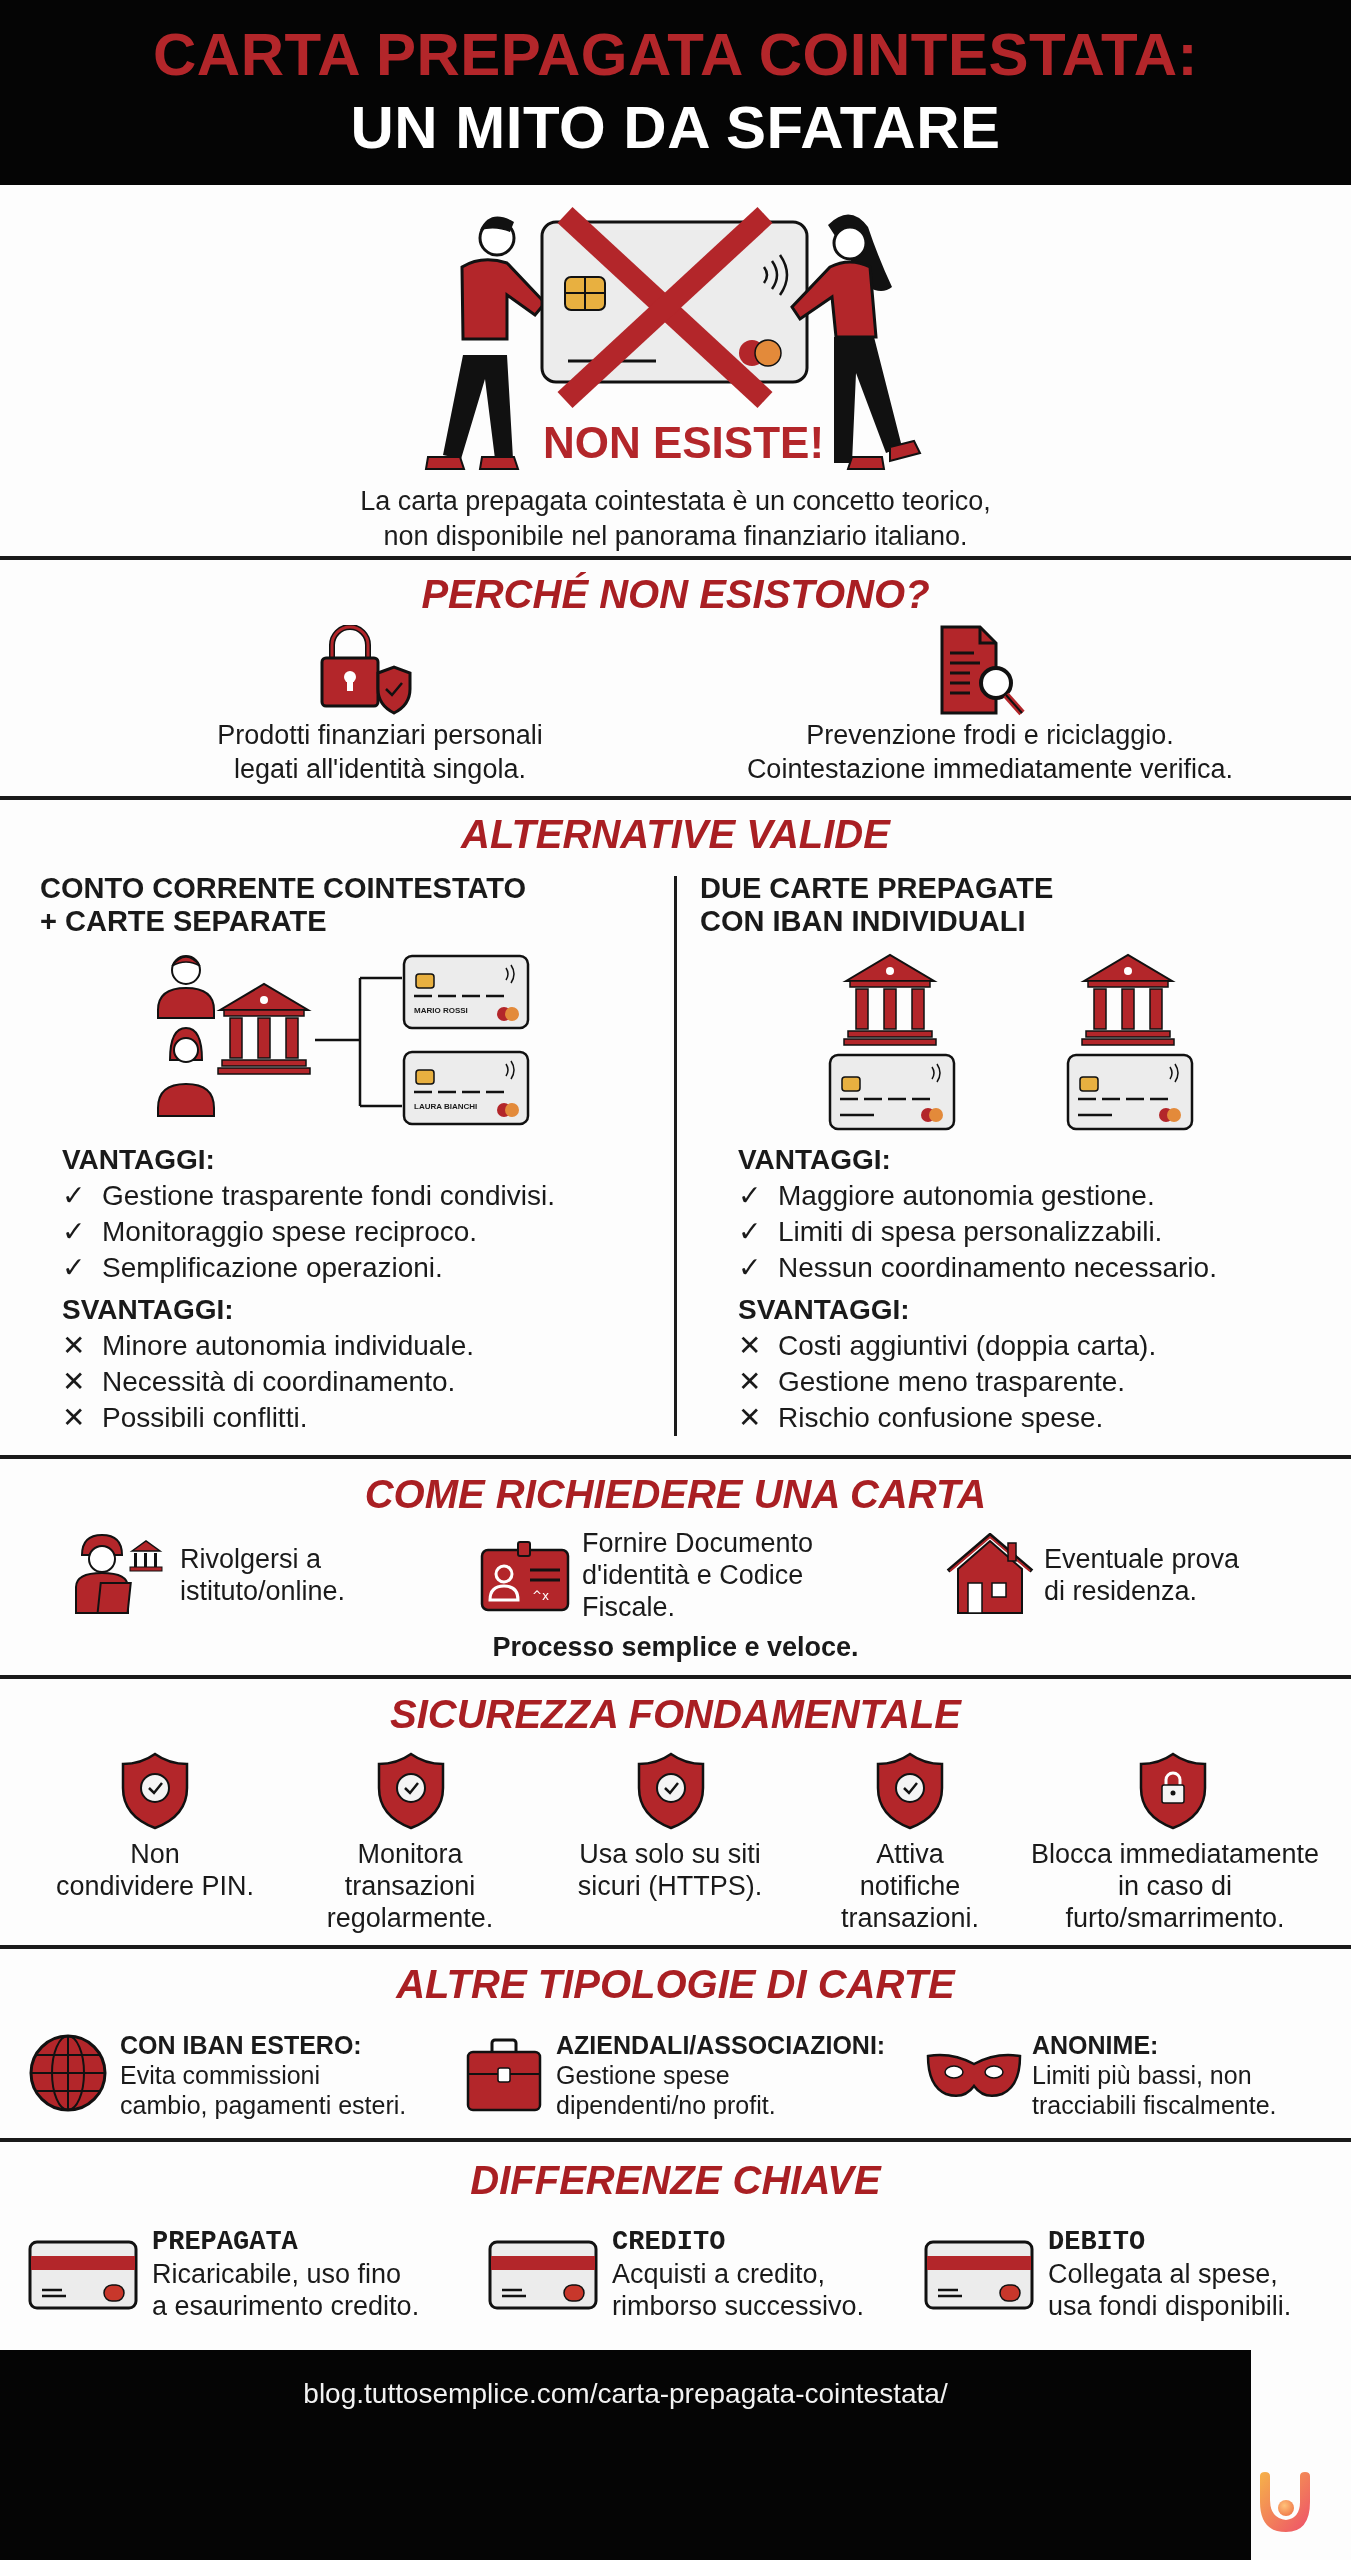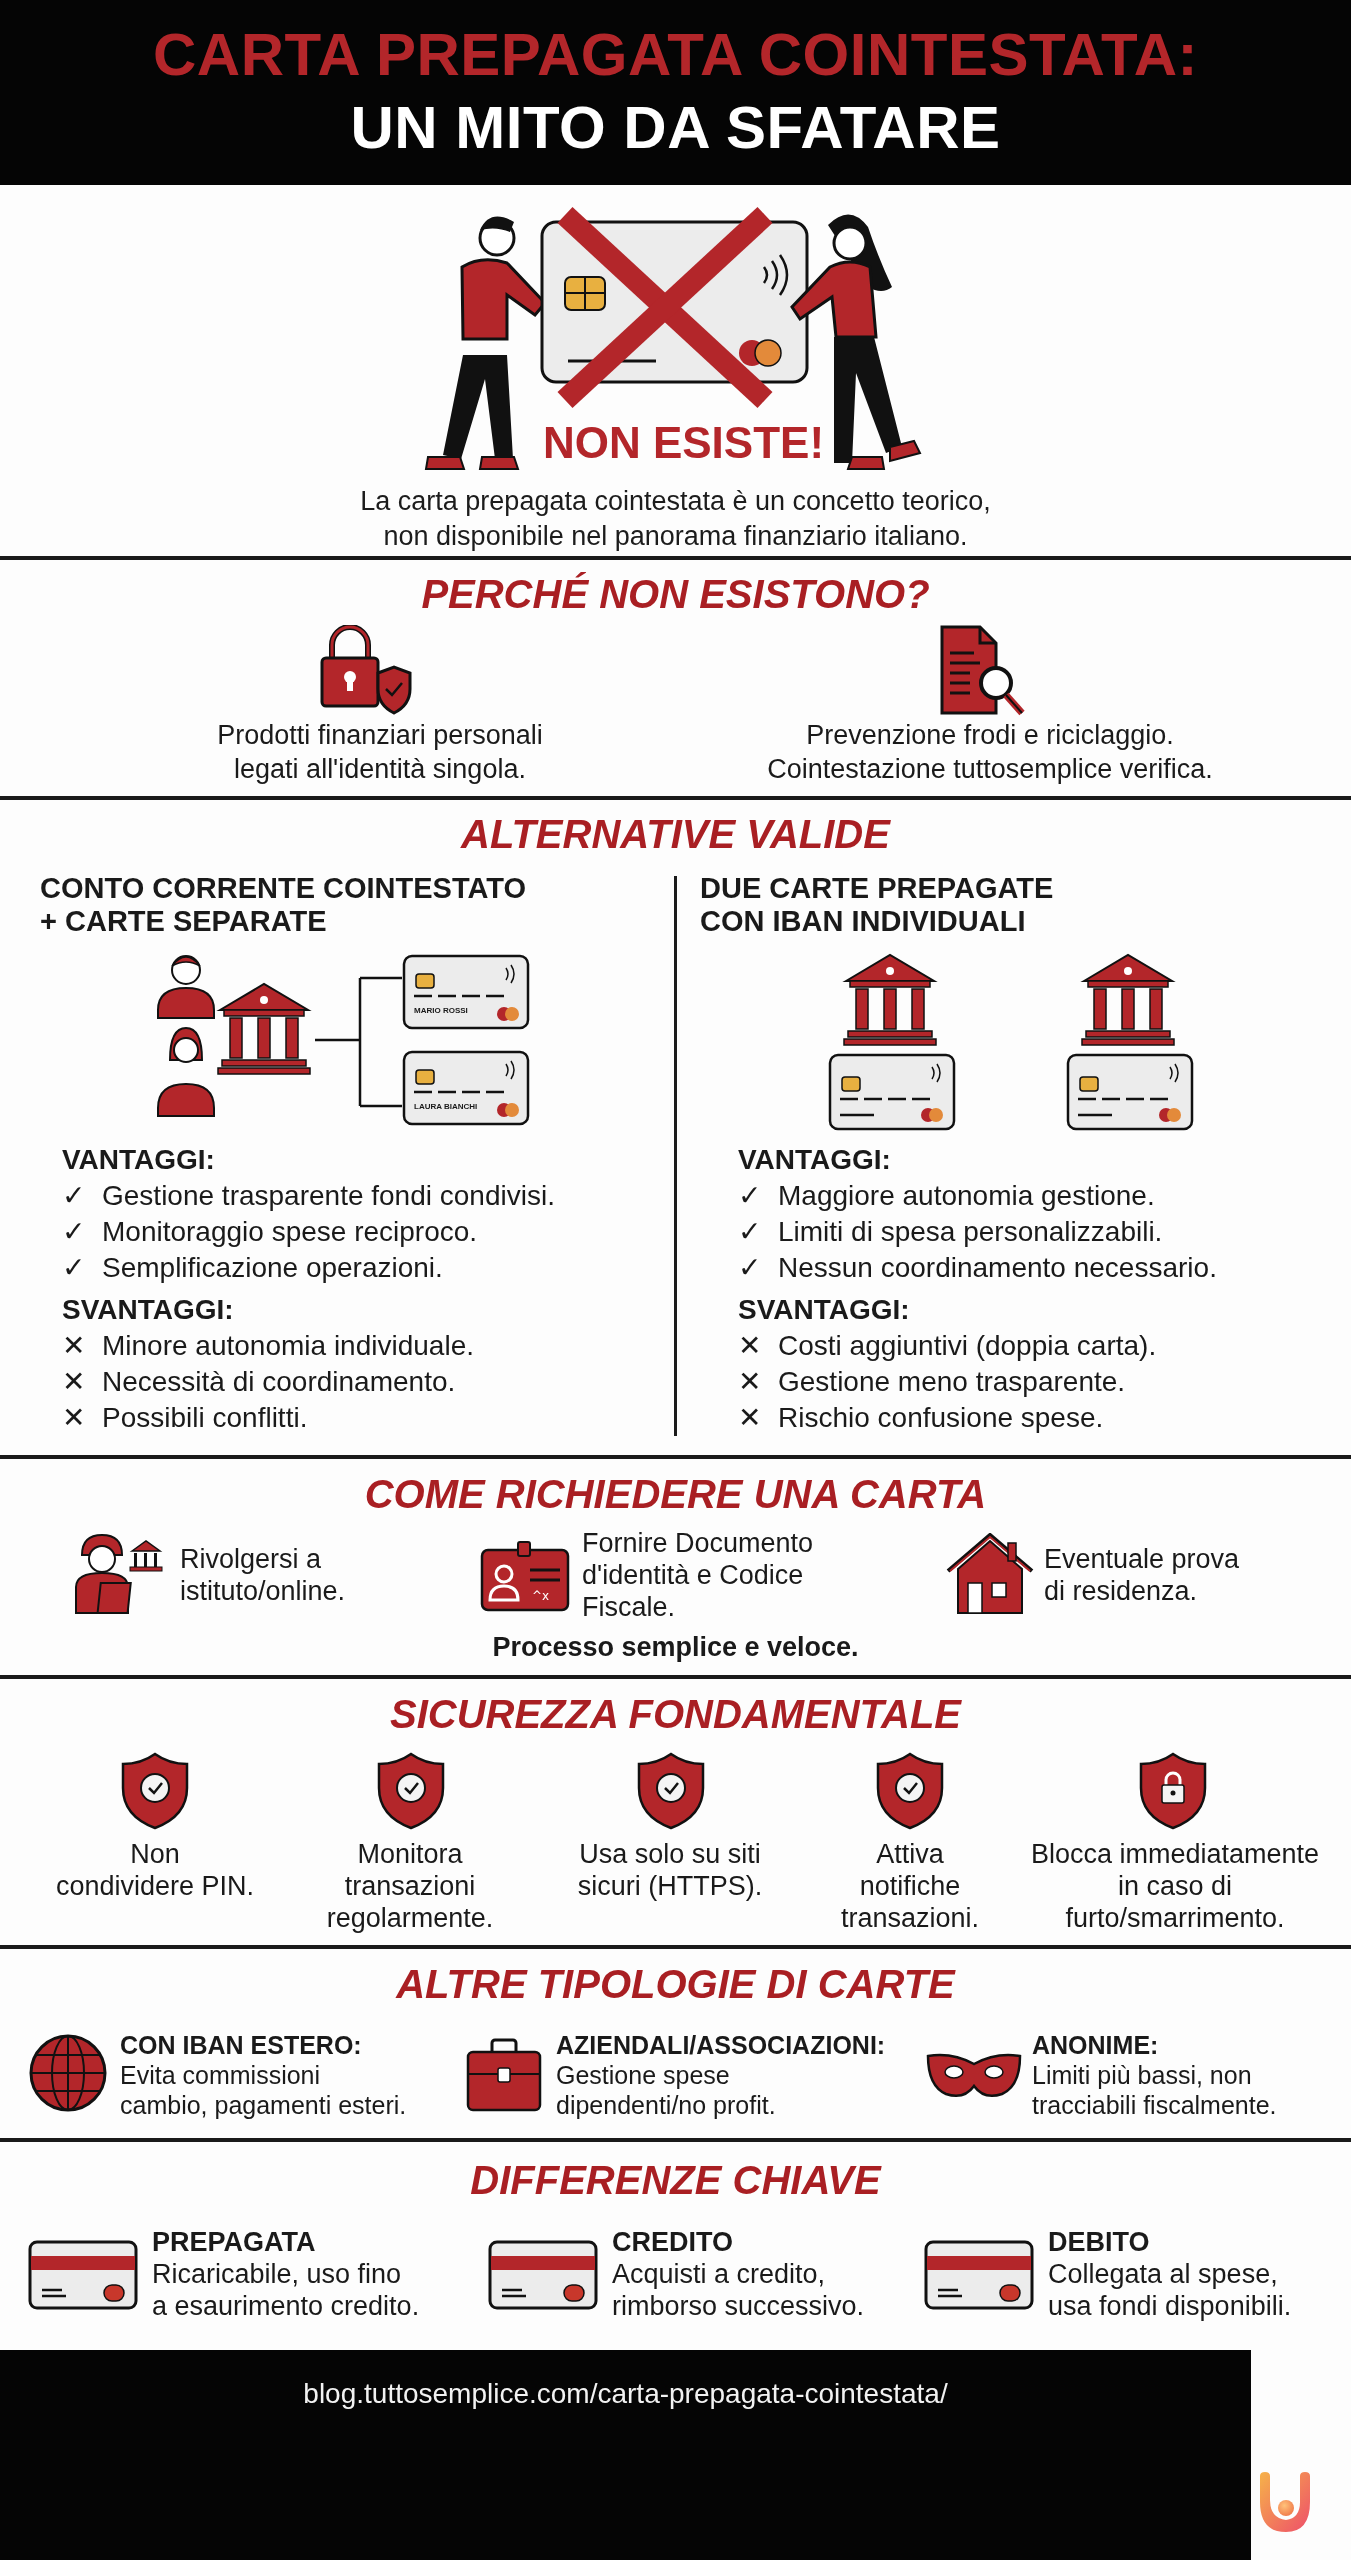--- a/index.html
+++ b/index.html
@@ -30,21 +30,21 @@
 
   .req-text { position:absolute; font-size:27px; line-height:32px; }
   .req-note { position:absolute; left:0; width:100%; top:1632px; text-align:center; font-weight:700; font-size:27px; }
 
   .sec-item { position:absolute; text-align:center; font-size:27px; line-height:32px; }
 
   .type-text { position:absolute; font-size:25px; line-height:30px; }
   .type-text .hd { font-weight:700; }
 
   .diff-text { position:absolute; font-size:27px; line-height:32px; }
-  .diff-text .hd { font-weight:700; }
+  .diff-text .hd { font-weight:700;font-family:Liberation Mono, monospace; }
 
   .footer { left:0; top:2350px; width:1251px; height:210px; background:#050505; }
   .footer .url { position:absolute; left:0; width:100%; top:28px; text-align:center; color:#f2f2f2; font-size:28px; }
 
   svg { display:block; }
 </style>
 </head>
 <body>
 
 <div class="abs header">
@@ -121,21 +121,21 @@
   <line x1="66" y1="70" x2="82" y2="88" stroke="#b3262a" stroke-width="7"></line>
   <line x1="66" y1="70" x2="82" y2="88" stroke="#111" stroke-width="2"></line>
 </svg>
 
 <div class="why-text" style="left:140px;top:718px;width:480px;">
   <div>Prodotti finanziari personali</div>
   <div>legati all'identità singola.</div>
 </div>
 <div class="why-text" style="left:680px;top:718px;width:620px;">
   <div>Prevenzione frodi e riciclaggio.</div>
-  <div>Cointestazione tuttosemplice verifica.</div>
+  <div>Cointestazione immediatamente verifica.</div>
 </div>
 
 <div class="hr" style="top:796px;"></div>
 
 <div class="sec-title" style="top:812px;">ALTERNATIVE VALIDE</div>
 
 <div class="vr" style="left:674px;top:876px;height:560px;"></div>
 
 <div class="alt-sub" style="left:40px;top:872px;width:600px;">
   <div>CONTO CORRENTE COINTESTATO</div>

